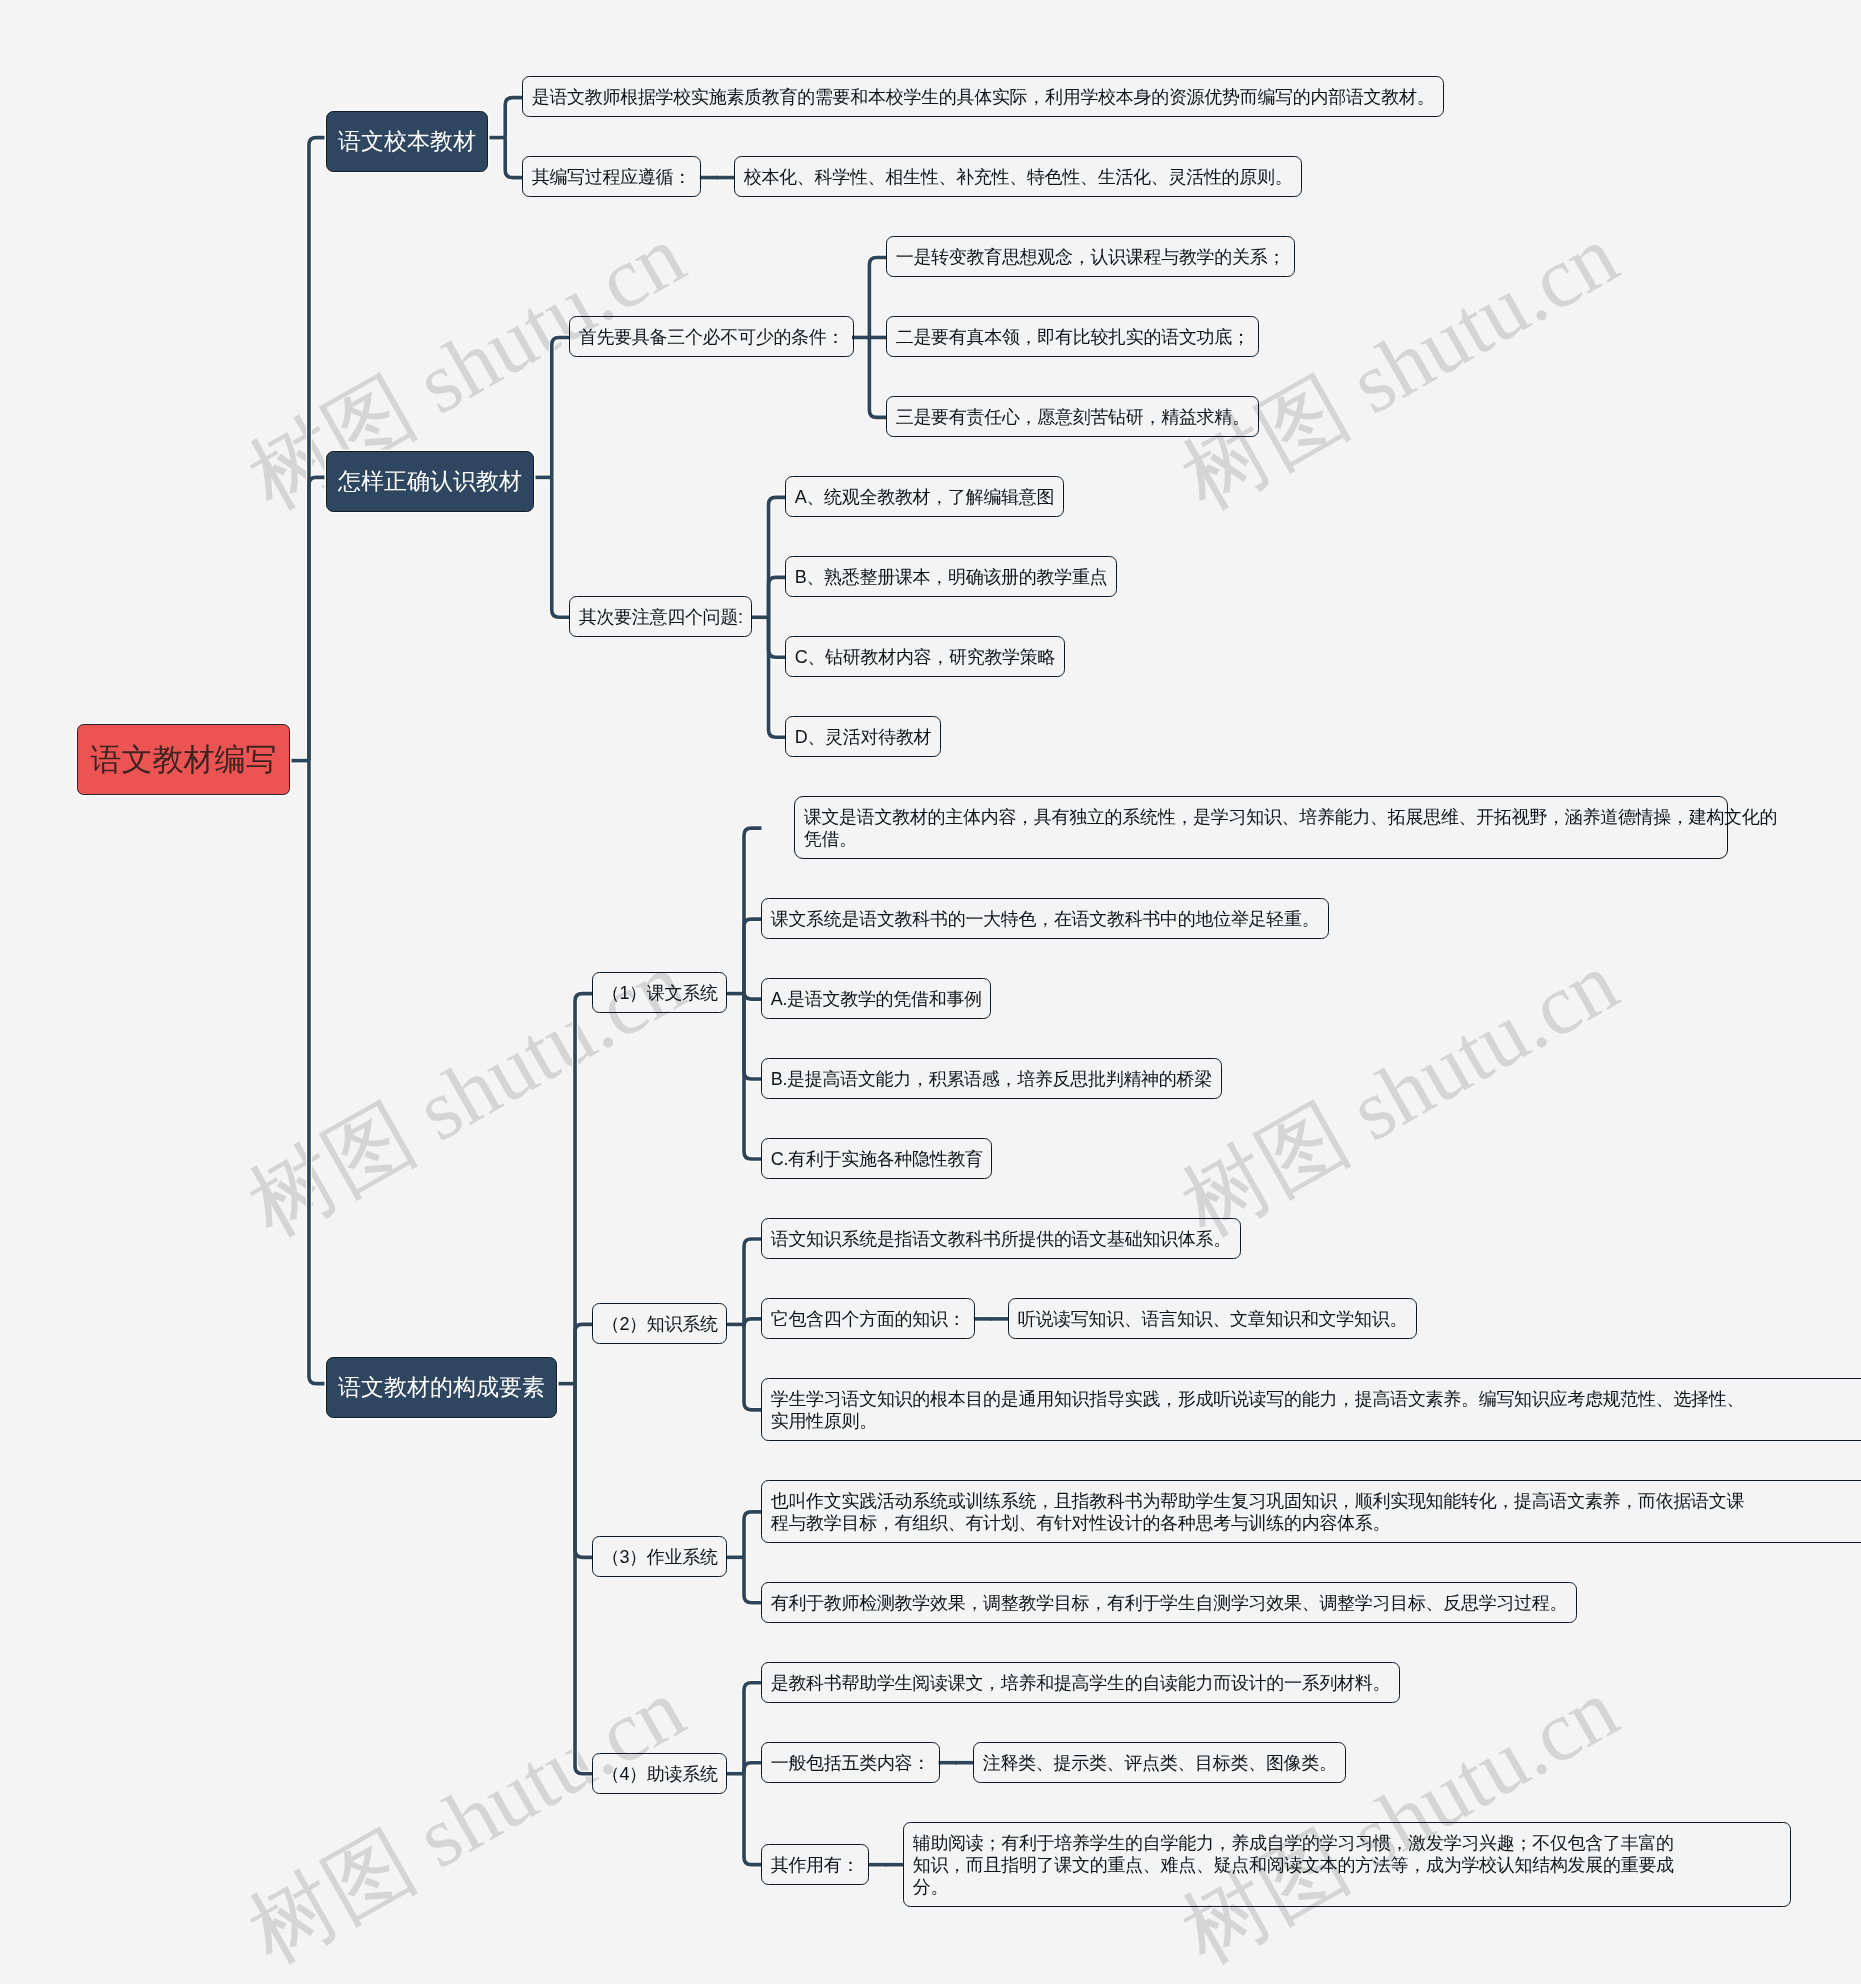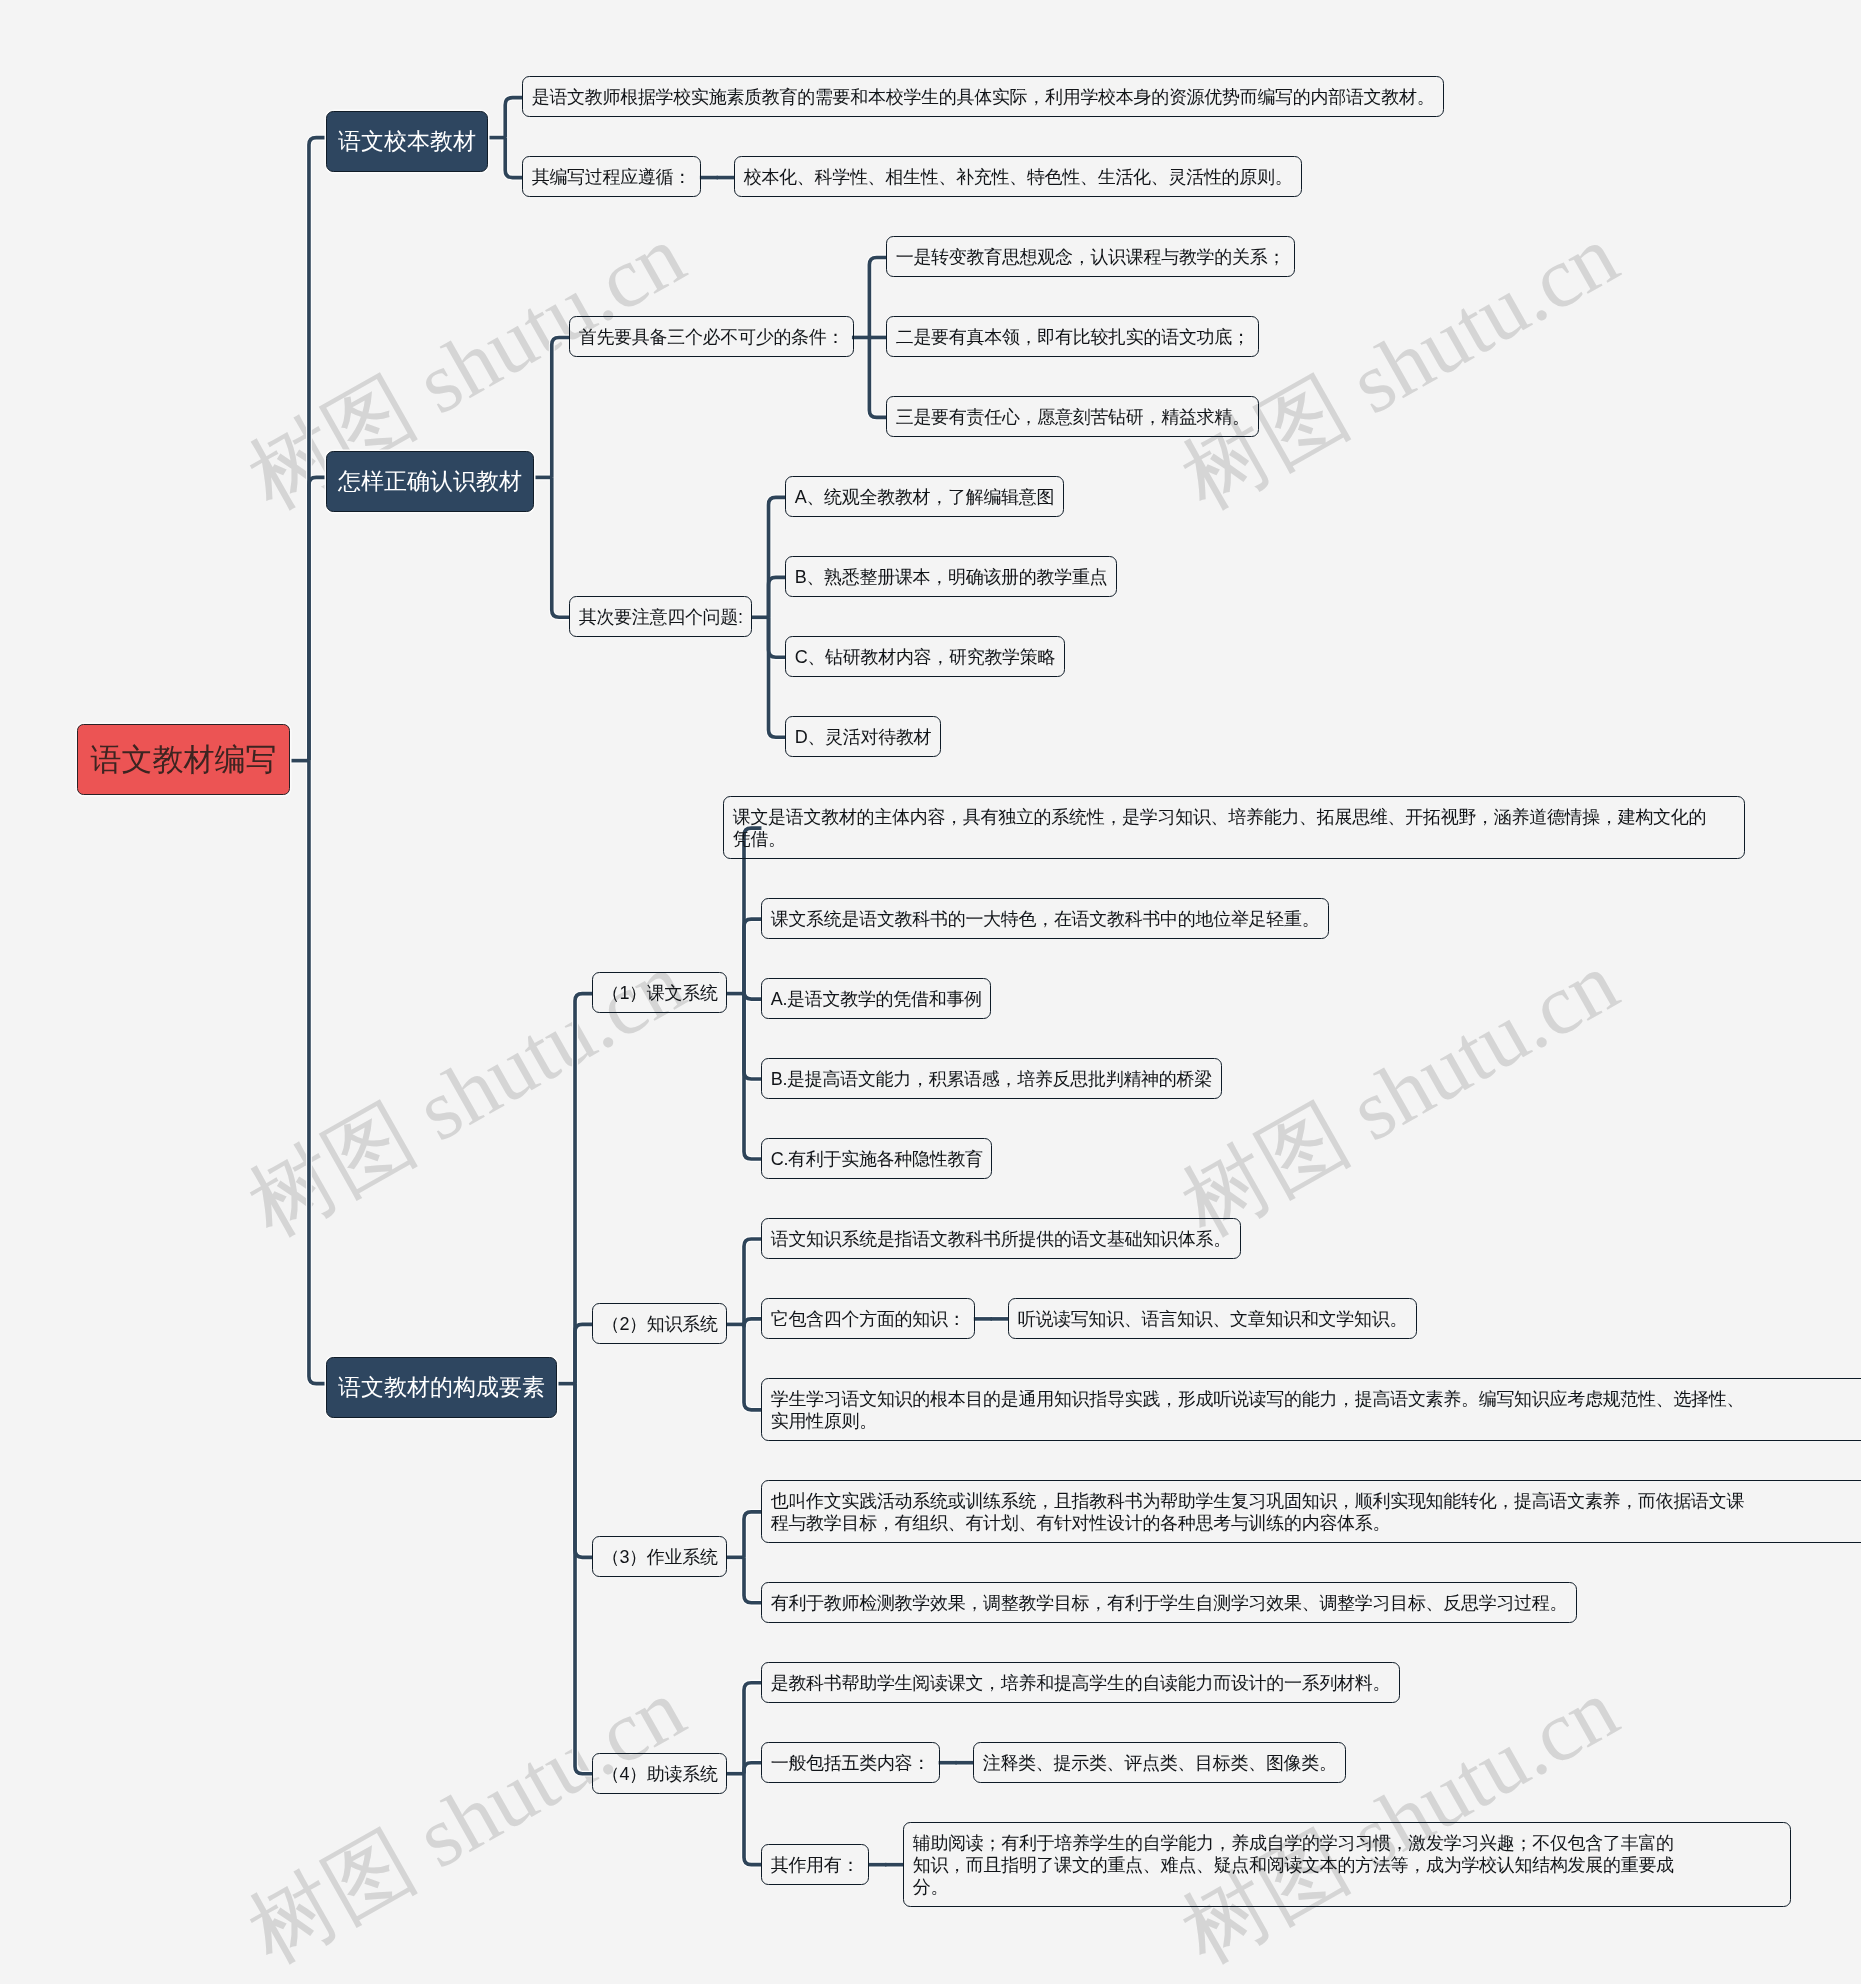--- a/index.html
+++ b/index.html
@@ -182,21 +182,21 @@
     </div>
     <div class="node leaf" style="left: 785px; top: 716px;">
       <span class="ln">D、灵活对待教材</span>
     </div>
     <div class="node lvl1" style="left: 326px; top: 1357px;">
       <span class="ln">语文教材的构成要素</span>
     </div>
     <div class="node leaf" style="left: 592px; top: 972px;">
       <span class="ln">（1）课文系统</span>
     </div>
-    <div class="node leaf" style="width: 1022px; left: 723px; top: 796px;">
+    <div class="node leaf" style="width: 934px; left: 794px; top: 796px; border-radius: 9px;">
       <span class="ln">课文是语文教材的主体内容，具有独立的系统性，是学习知识、培养能力、拓展思维、开拓视野，涵养道德情操，建构文化的</span>
       <span class="ln">凭借。</span>
     </div>
     <div class="node leaf" style="left: 761px; top: 898px;">
       <span class="ln">课文系统是语文教科书的一大特色，在语文教科书中的地位举足轻重。</span>
     </div>
     <div class="node leaf" style="left: 761px; top: 978px;">
       <span class="ln">A.是语文教学的凭借和事例</span>
     </div>
     <div class="node leaf" style="left: 761px; top: 1058px;">

